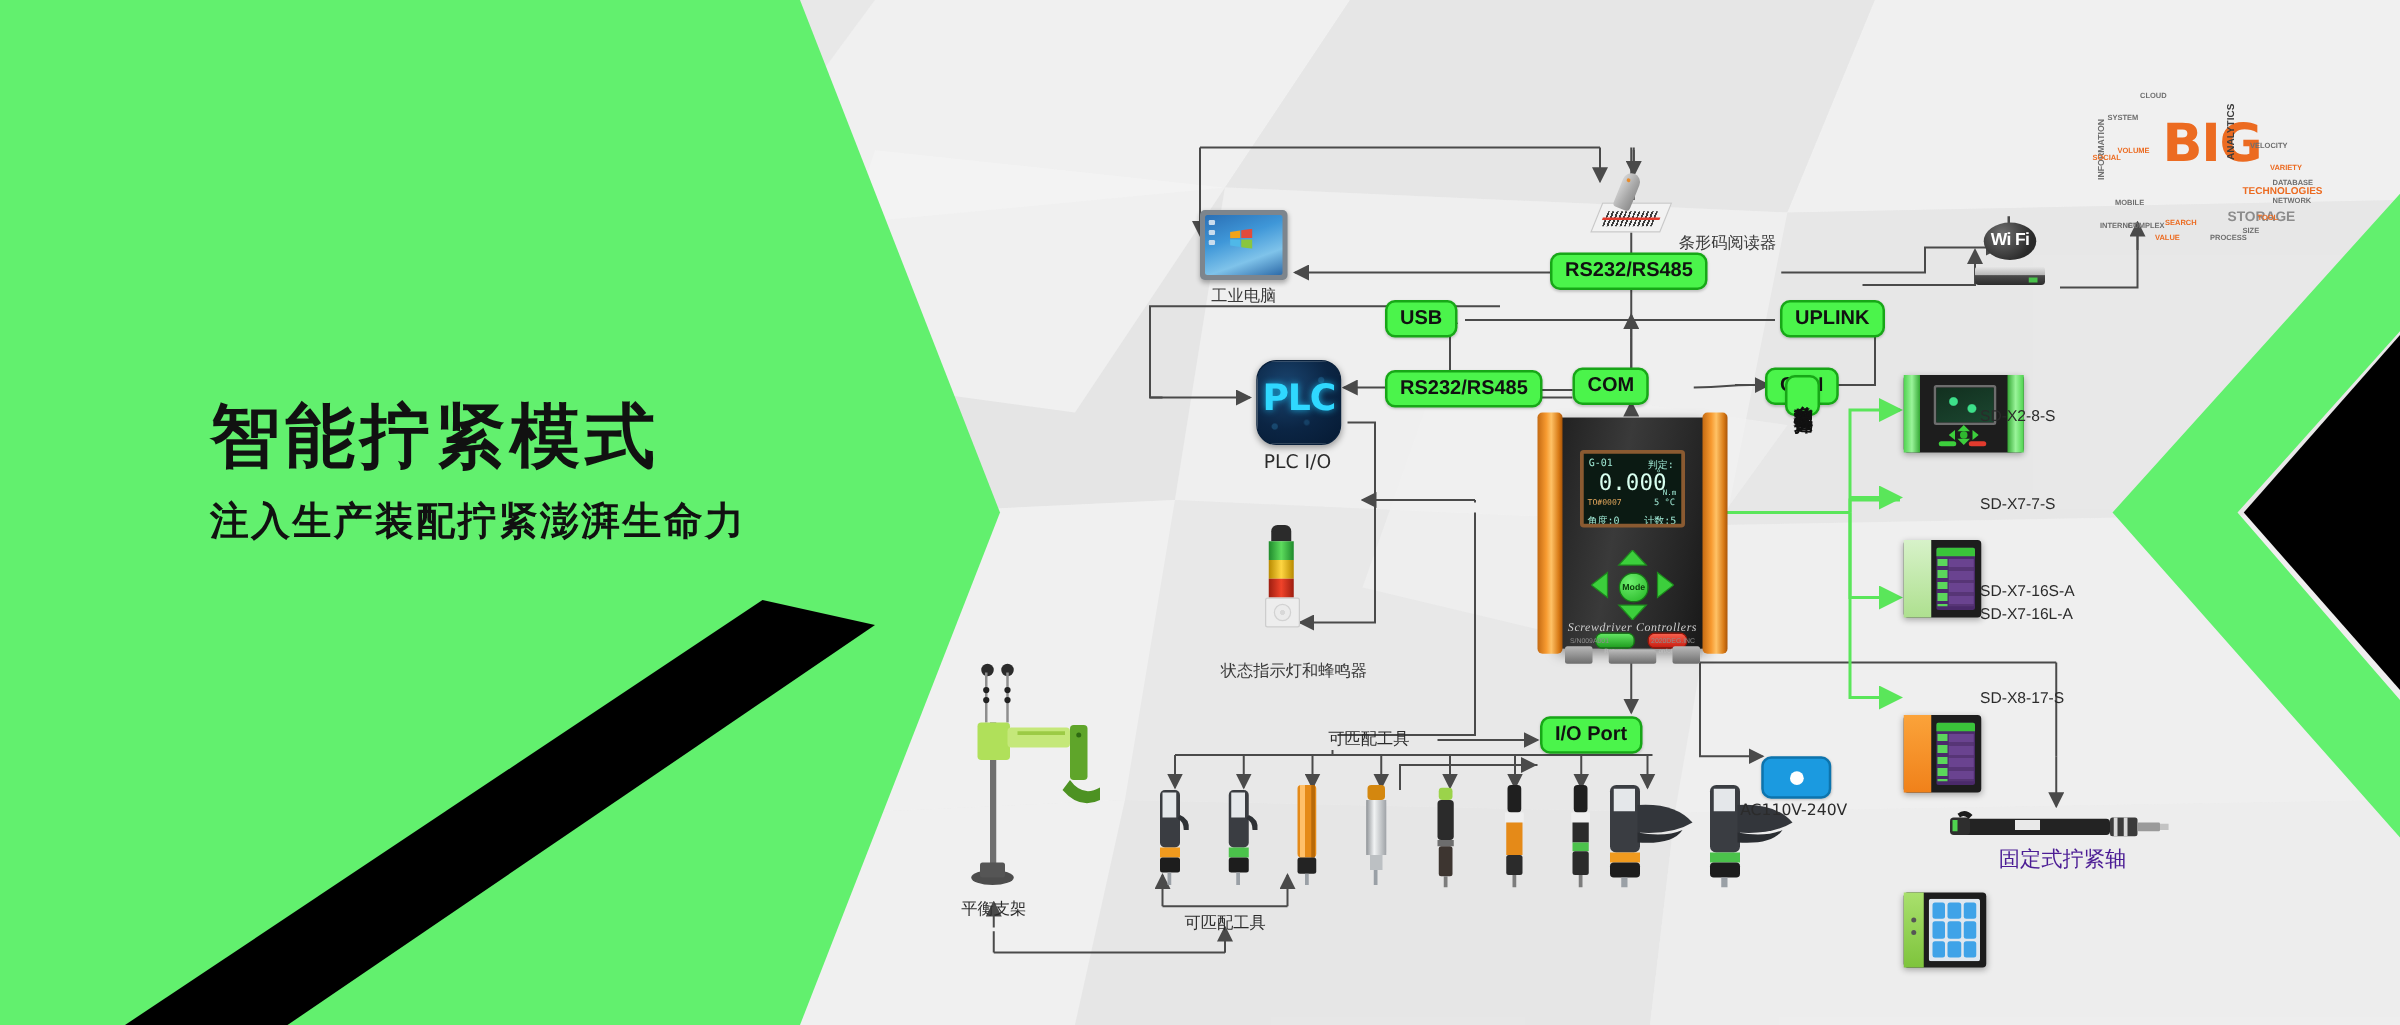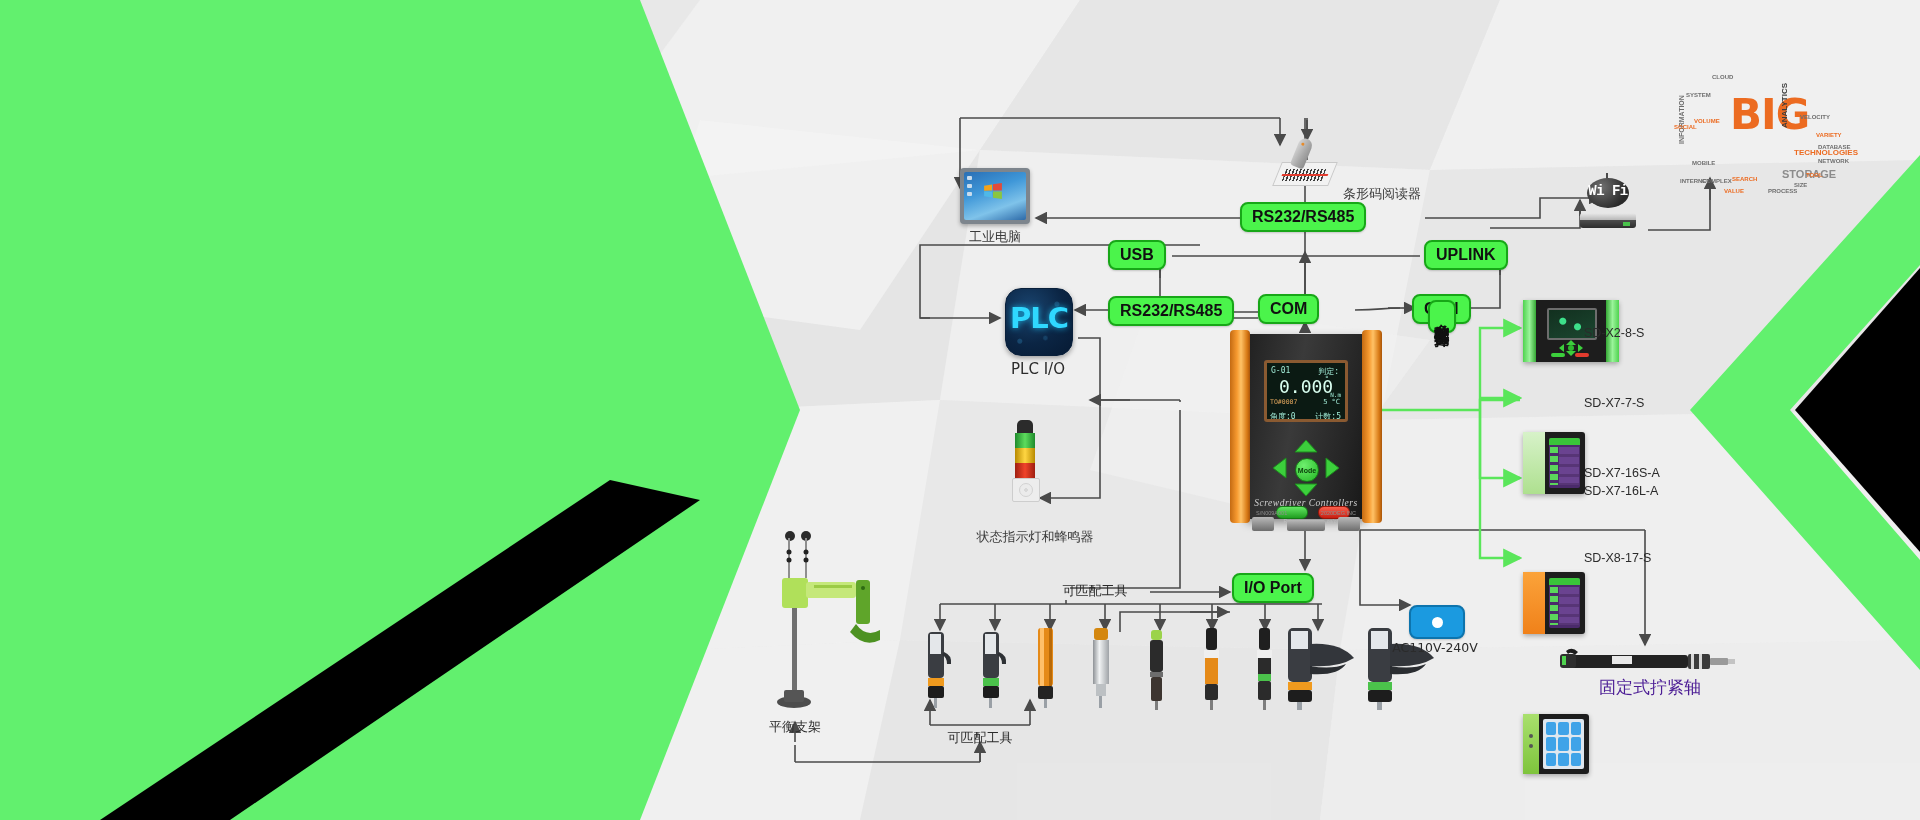--- a/index.html
+++ b/index.html
@@ -93,21 +93,21 @@
   .bcr .redline{position:absolute;left:5px;bottom:10px;width:46px;height:1.6px;background:#e23b2e;transform:skewX(-22deg);}
   .bcr .gun{position:absolute;left:18px;top:0;width:14px;height:30px;border-radius:7px 7px 3px 3px;
      background:linear-gradient(100deg,#d8d8d8,#a7a7a7 60%,#8c8c8c);transform:rotate(22deg);}
   .bcr .gun:after{content:"";position:absolute;left:3px;top:5px;width:3px;height:3px;border-radius:50%;background:#e88b2a;}
 
   
   .wifi{width:56px;height:50px;position:relative;}
   .wifi .ball{position:absolute;left:7px;top:0;width:42px;height:30px;border-radius:50%;
      background:radial-gradient(circle at 35% 30%,#6f6f6f,#2a2a2a 70%);}
   .wifi .wt{position:absolute;left:7px;top:5px;width:42px;text-align:center;
-     font-family:Liberation Mono, monospace;font-size:14px;font-weight:bold;color:#fff;letter-spacing:-.5px;}
+     font-family:Liberation Sans, sans-serif;font-size:14px;font-weight:bold;color:#fff;letter-spacing:-.5px;}
   .wifi .ant{position:absolute;top:-5px;left:26px;width:2px;height:9px;background:#4a4a4a;}
   .wifi .base{position:absolute;left:0;bottom:0;width:56px;height:15px;border-radius:3px;
      background:linear-gradient(180deg,#e9e9e9,#b9b9b9 45%,#4b4b4b 50%,#2d2d2d 100%);}
   .wifi .base:after{content:"";position:absolute;right:6px;top:9px;width:7px;height:4px;background:#49c24b;}
 
   
   .tower{width:20px;height:78px;position:relative;}
   .tower .seg{width:20px;height:15px;}
   .tower .cap2{width:16px;height:13px;margin-left:2px;border-radius:5px 5px 0 0;background:#2b2b2b;}
   .tower .base2{width:26px;height:22px;margin-left:-3px;background:#ededed;border:1px solid #cdcdcd;border-radius:2px;position:relative;}
@@ -205,20 +205,24 @@
 
     <polygon points="0,0 640,0 800,410 640,820 0,820" fill="#62f06e"></polygon>
 
     <polygon points="610,480 700,500 230,820 100,820" fill="#000000"></polygon>
 
     <polygon points="1920,155 1920,265 1790,410 1920,560 1920,670 1690,410" fill="#62f06e"></polygon>
 
     <polygon points="1920,268 1920,552 1795,410" fill="#000000"></polygon>
   </svg>
 
+  <div id="headline">
+    <div id="title">智能拧紧模式</div>
+    <div id="subtitle">注入生产装配拧紧澎湃生命力</div>
+  </div>
 
   <svg style="position:absolute;left:0;top:0;width:1920px;height:820px;z-index:20;" viewBox="0 0 1920 820">
     <defs>
       <marker id="ah" markerWidth="8" markerHeight="8" refX="7" refY="4" orient="auto">
         <path d="M0,0 L8,4 L0,8 z" fill="#4a4a4a"></path>
       </marker>
       <marker id="ahg" markerWidth="8" markerHeight="8" refX="7" refY="4" orient="auto">
         <path d="M0,0 L8,4 L0,8 z" fill="#5ae65a"></path>
       </marker>
     </defs>

